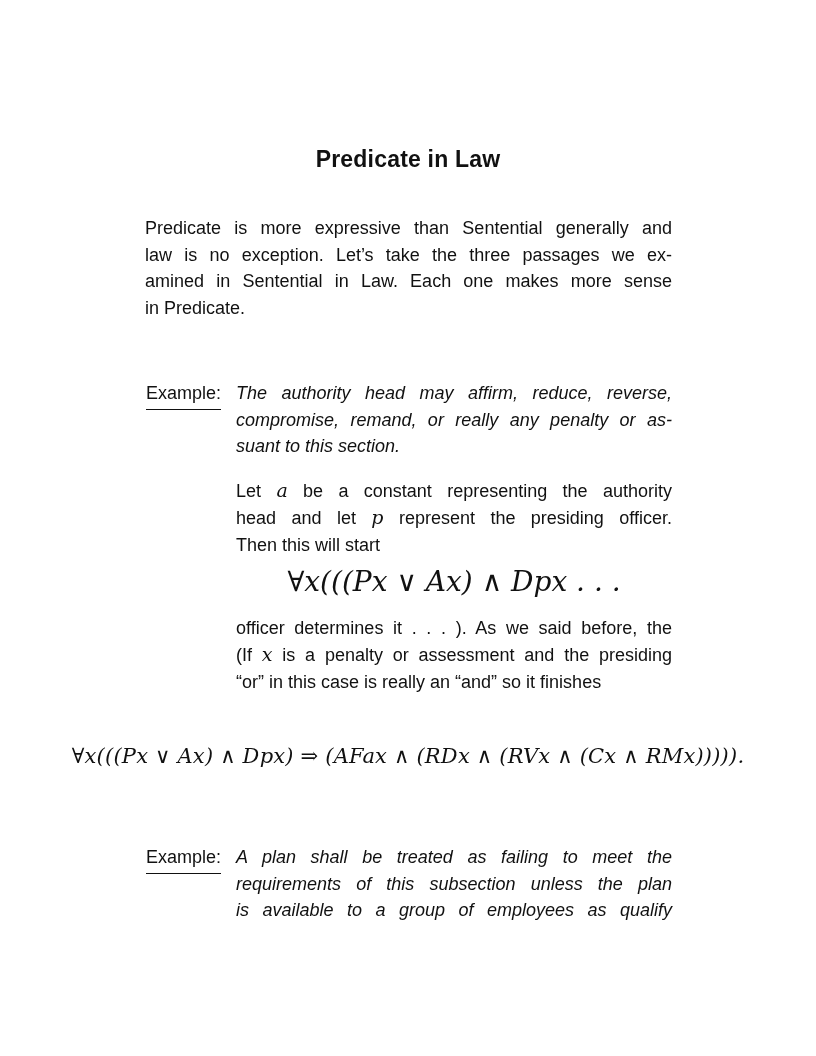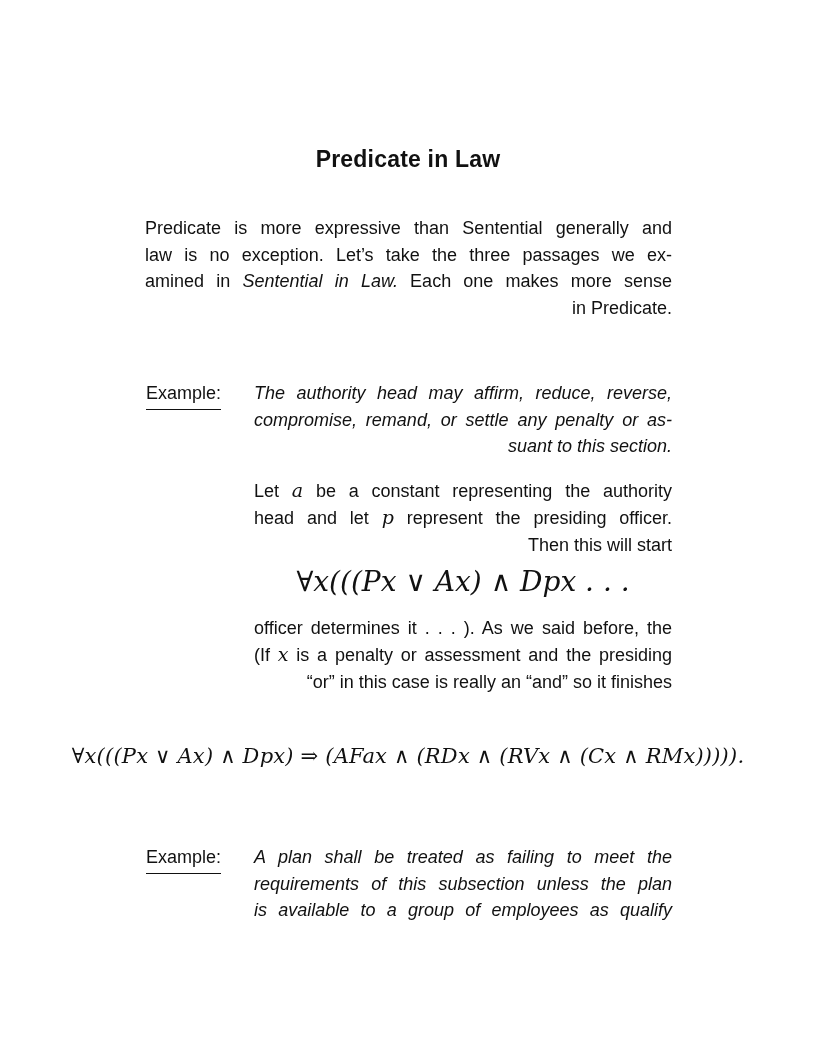--- a/index.html
+++ b/index.html
@@ -12,27 +12,27 @@
   .page { position:relative; width:816px; height:1056px; overflow:hidden; background:#ffffff;margin-top:9px; }
 
   .doc-title {
     position:absolute; top:137px; left:0; width:816px;
     text-align:center; font-size:23px; font-weight:bold;
     letter-spacing:0.2px;
   }
 
   .line { font-size:18px; line-height:26.6px; }
   .jl { text-align:justify; text-align-last:justify; }
-  .ll { text-align:right; }
-  .it { font-style:italic; }
+  .ll { text-align:left; }
+  .it { }
   .m  { font-family:"DejaVu Serif", serif; font-style:italic; font-size:19px; }
 
   .intro { position:absolute; top:206px; left:145px; width:527px; }
 
-  .example { position:absolute; left:146px; width:526px; display:flex;gap:18px; }
+  .example { position:absolute; left:146px; width:526px; display:flex; }
   #example1 { top:371px; }
   #example2 { top:835px; }
   .exlabel { flex:0 0 90px; width:90px; font-size:18px; line-height:26.6px; }
   .exlabel .ul {
     display:inline-block;
     border-bottom:1.2px solid #111;
     padding-bottom:2px;
   }
   .exbody { flex:1 1 auto; min-width:0; }
   .passage .line { font-style:italic; }
@@ -65,21 +65,21 @@
     <div class="line ll"><span>in Predicate.</span></div>
   </div>
 
   <div class="example" id="example1">
     <div class="exlabel">
       <span class="ul">Example:</span>
     </div>
     <div class="exbody">
       <div class="passage">
         <div class="line jl">The authority head may affirm, reduce, reverse,</div>
-        <div class="line jl">compromise, remand, or settle any penalty or as-</div>
+        <div class="line jl">compromise, remand, or really any penalty or as-</div>
         <div class="line ll">suant to this section.</div>
       </div>
       <div class="explain1">
         <div class="line jl"><span>Let </span><span class="m">a</span><span> be a constant representing the authority</span></div>
         <div class="line jl"><span>head and let </span><span class="m">p</span><span> represent the presiding officer.</span></div>
         <div class="line ll"><span>Then this will start</span></div>
       </div>
       <div class="mathline">∀x(((Px ∨ Ax) ∧ Dpx . . .</div>
       <div class="explain2">
         <div class="line jl"><span>officer determines it . . . ). As we said before, the</span></div>

